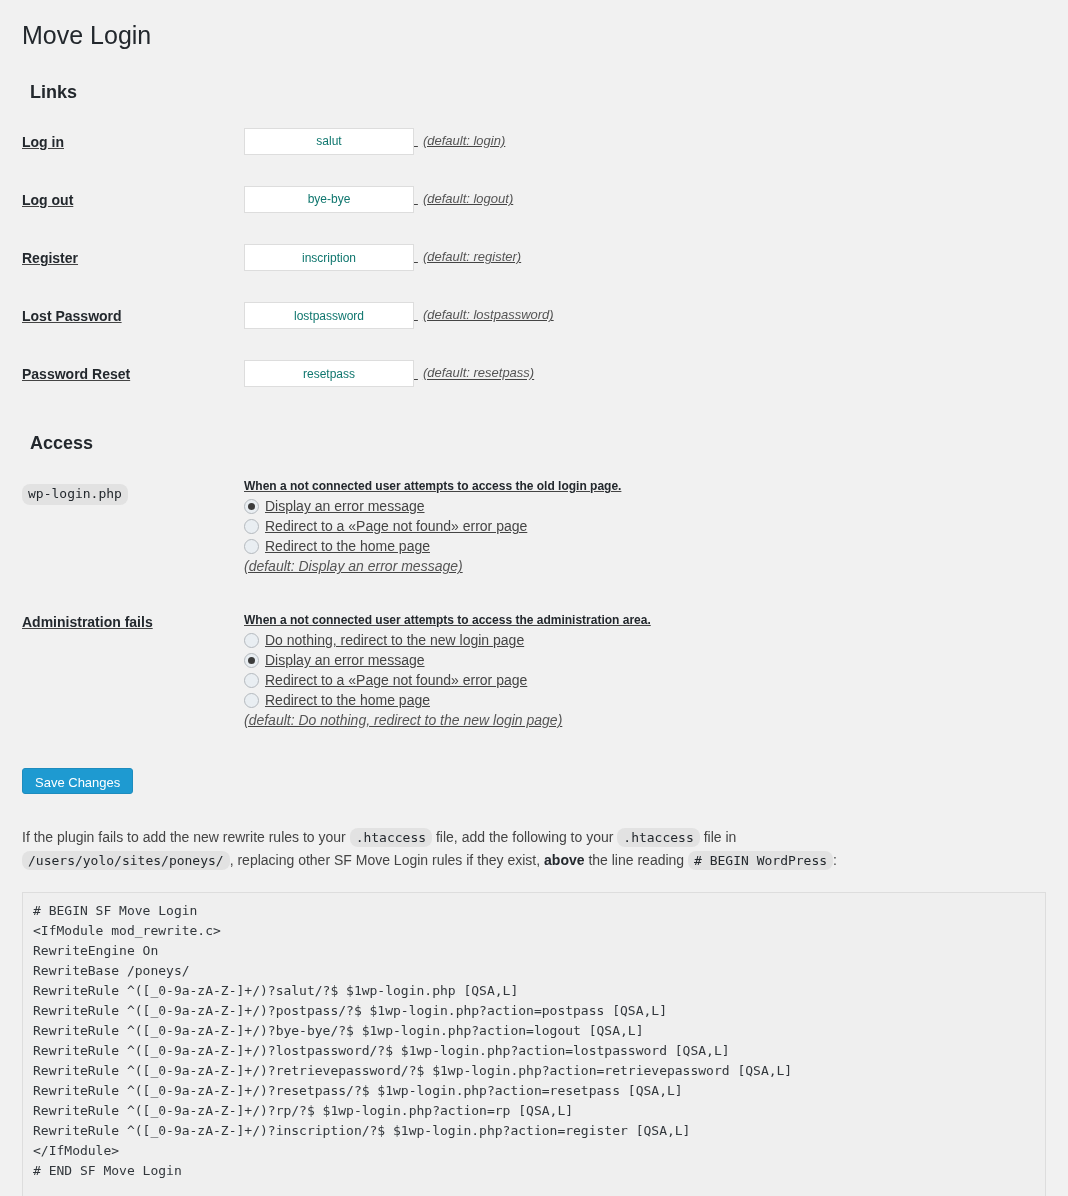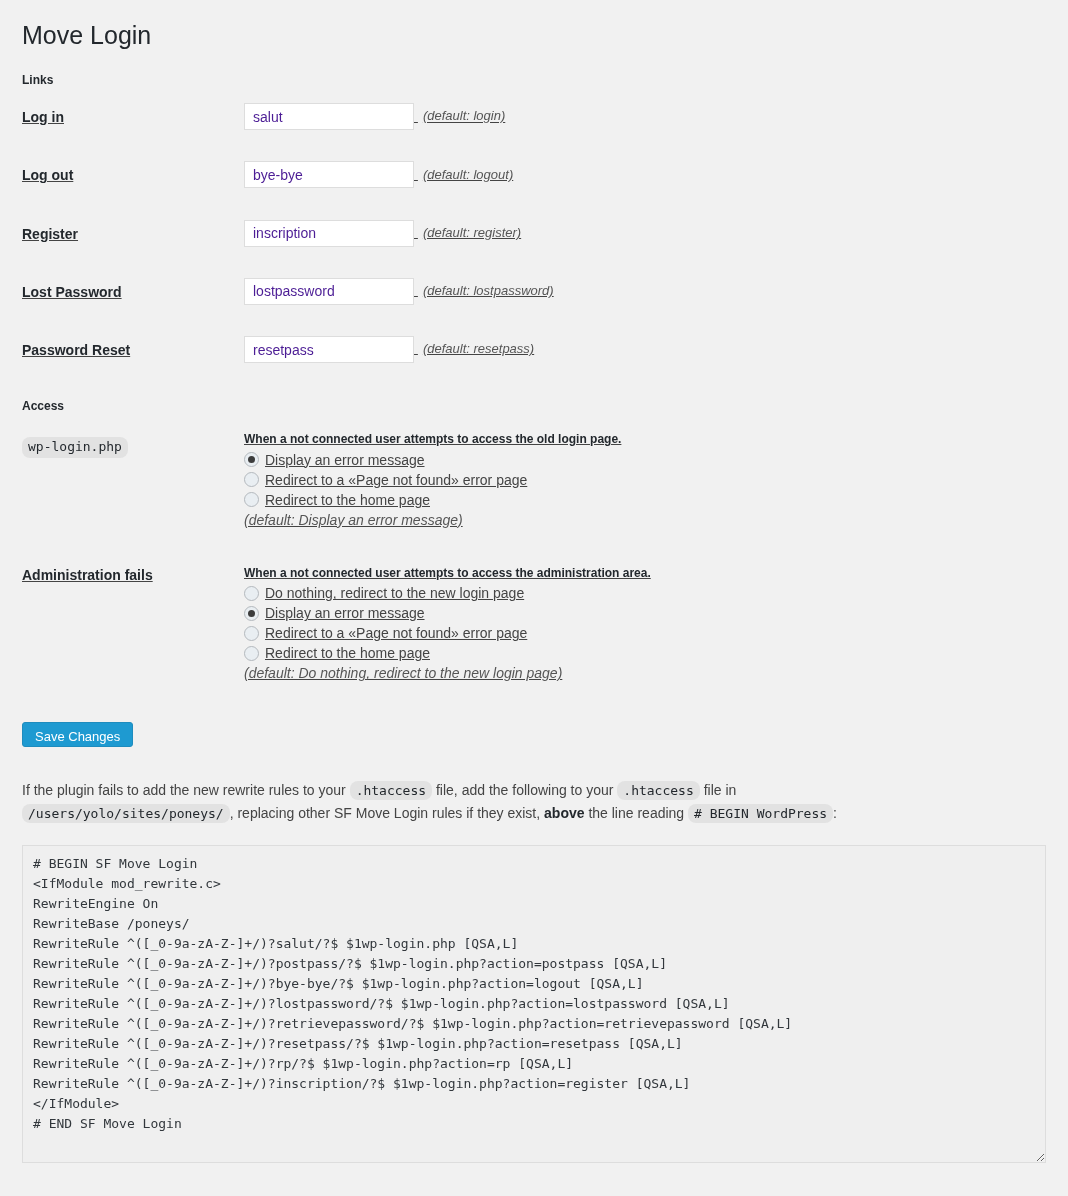--- a/index.html
+++ b/index.html
@@ -18,24 +18,24 @@
   }
   h1.page-title {
     font-size: 25px;
     font-weight: 400;
     color: #23282d;
     margin: 0;
     padding: 19px 0 12px 0;
     line-height: 1.3;
   }
   h2.section-title {
-    font-size: 12px;
+    font-size: 18px;
     font-weight: 600;
     color: #23282d;
-    margin: 0;
+    margin: 8px;
     padding: 8px 0 0 0;
     line-height: 1.4;
   }
   .section-links { margin-top: 2px; }
   table.form-table {
     border-collapse: collapse;
     width: 1024px;
     margin: 0;
     text-decoration: underline;
   }
@@ -55,25 +55,26 @@
     font-size: 14px;
     line-height: 1.3;
   }
   input.text-field {
     width: 170px;
     height: 27px;
     padding: 3px 8px;
     border: 1px solid #ddd;
     background: #fff;
     font-family: "Liberation Sans", sans-serif;
-    font-size: 14px;
-    color: #4c1d95;
+    font-size: 12px;
+    color: #0f766e;
     border-radius: 0;
     vertical-align: middle;
     outline: none;
+    text-align: center;
   }
   .default-note {
     font-style: italic;
     color: #555;
     font-size: 13px;
     margin-left: 5px;
     vertical-align: middle;
   }
   .default-note-block {
     font-style: italic;

